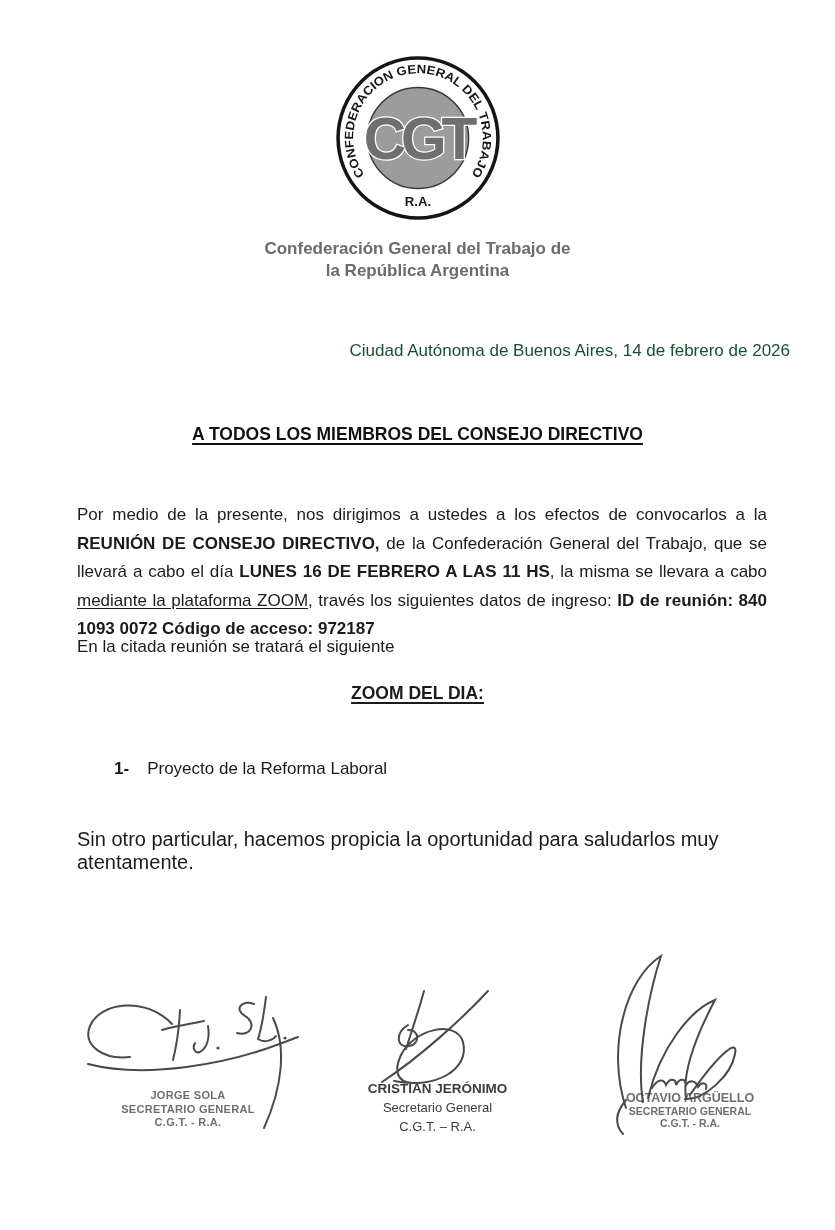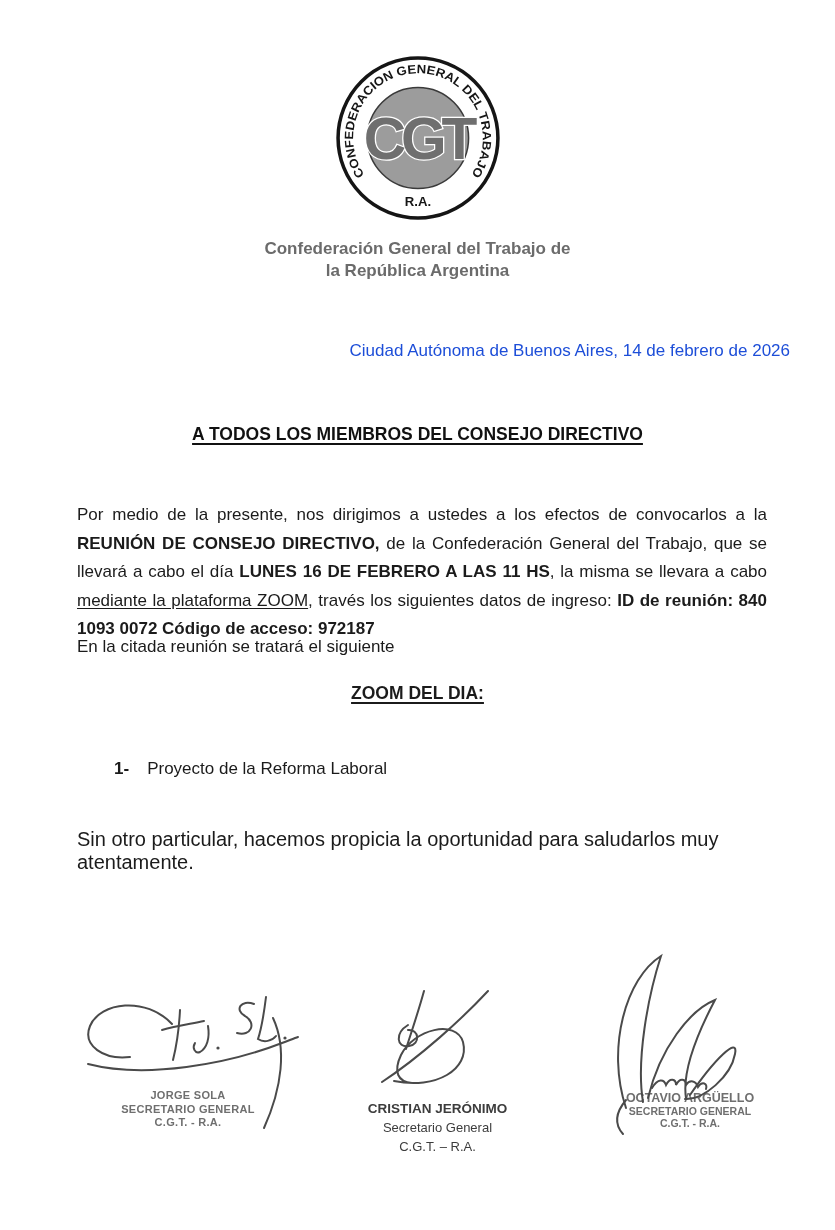--- a/index.html
+++ b/index.html
@@ -17,21 +17,21 @@
   .logo-wrap { position:absolute; top:52px; left:50%; transform:translateX(-50%); width:172px; height:172px; }
   
   .org-name {
     position:absolute; top:238px; left:0; right:0;
     text-align:center; font-weight:bold; font-size:17px; line-height:21.5px;
     color:#6b6b6b;
   }
   
   .dateline {
     position:absolute; top:341px; left:0; right:45px;
-    text-align:right; font-size:17px; color:#1d4ed8;
+    text-align:right; font-size:17px; color:#14532d;
   }
   
   .heading {
     position:absolute; top:424px; left:0; right:0;
     text-align:center; font-weight:bold; font-size:17.5px;
     text-decoration:underline; text-underline-offset:3px; text-decoration-thickness:1.6px;
     color:#111;
   }
   
   .para1 {
@@ -56,21 +56,21 @@
   .agenda-item .num { font-weight:bold; margin-right:18px; }
   .closing {
     position:absolute; top:828px; left:77px; width:700px;
     font-size:20px;
   }
   
   .sig-svg { position:absolute; pointer-events:none; }
   .sig-svg path { fill:none; stroke:#4a4a4a; stroke-width:2; stroke-linecap:round; }
   .sig-text { position:absolute; text-align:center; }
   .sig-left  { top:1089px; left:78px;  width:220px; color:#6f6f6f; font-weight:bold; font-size:11px; line-height:13.5px; letter-spacing:.3px; }
-  .sig-mid   { top:1079px; left:345px; width:185px; color:#3c3c3c; font-size:13px; line-height:19px;margin-top:20px; }
+  .sig-mid   { top:1079px; left:345px; width:185px; color:#3c3c3c; font-size:13px; line-height:19px; }
   .sig-mid .name { font-weight:bold; font-size:13.5px; }
   .sig-right { top:1092px; left:600px; width:180px; color:#6f6f6f; font-weight:bold; font-size:10.5px; line-height:12.5px; }
   .sig-right .name { font-size:12.5px; }
 </style>
 </head>
 <body>
 
 <div class="page">
 
   <div class="logo-wrap">

